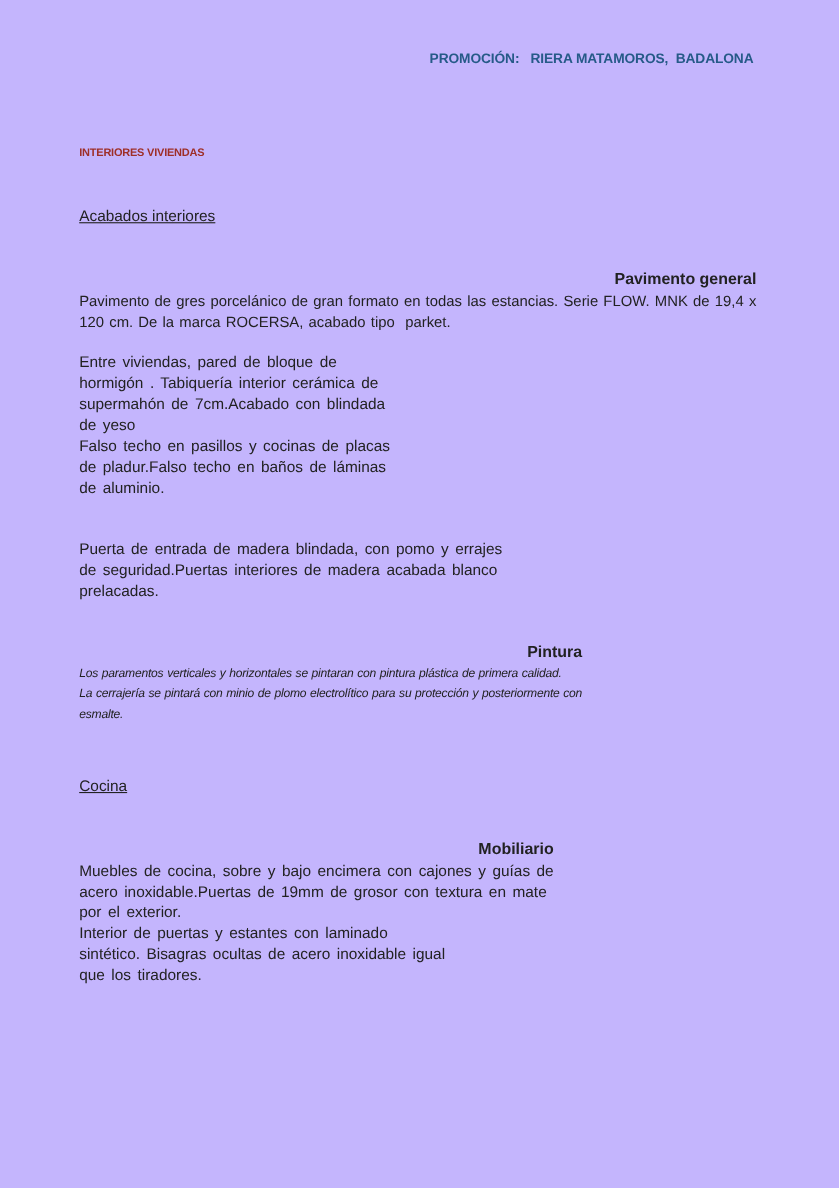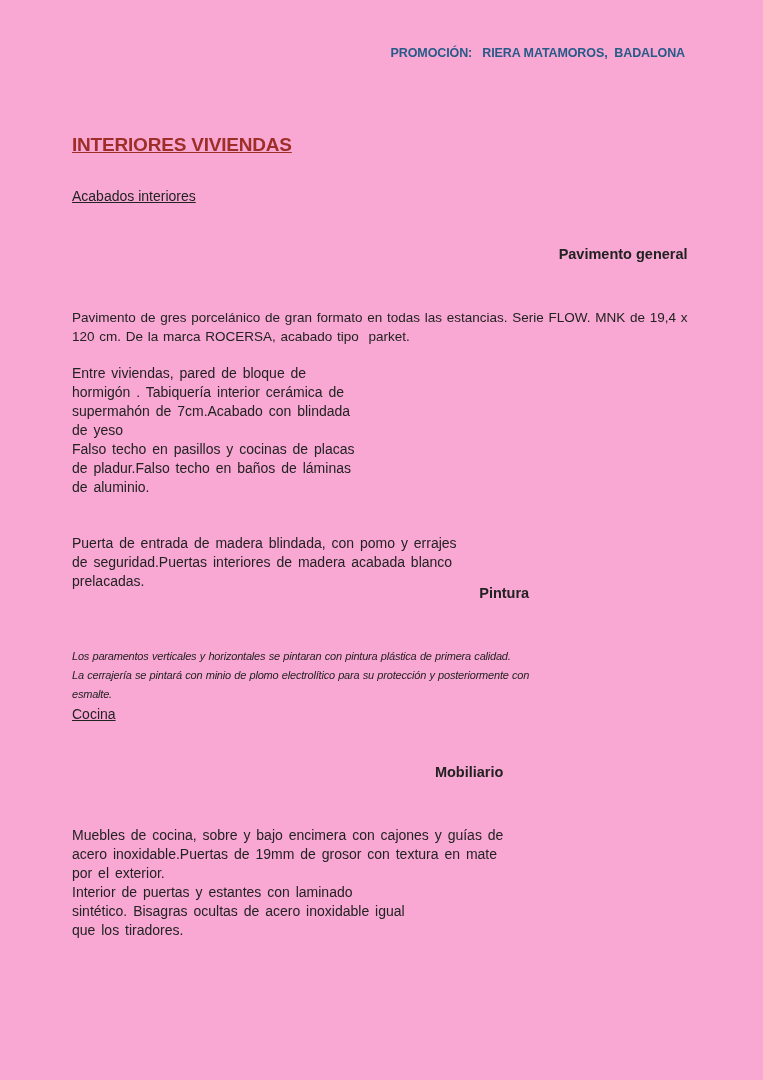--- a/index.html
+++ b/index.html
@@ -7,21 +7,21 @@
 
   html, body {
     background: #ffffff;
     font-family: "Liberation Sans", sans-serif;
   }
 
   .page {
     position: relative;
     width: 763px;
     height: 1080px;
-    background: #f9a8d4;
+    background: #c4b5fd;
     overflow: hidden;
     color: #222222;
   }
 
   
   .promo-header {
     position: absolute;
     top: 46px;
     right: 78px;
     font-size: 12.5px;
@@ -29,25 +29,24 @@
     letter-spacing: -0.1px;
     color: #265a88;
     white-space: pre;
   }
 
   
   .doc-title {
     position: absolute;
     top: 134px;
     left: 72px;
-    font-size: 19px;
+    font-size: 10px;
     font-weight: bold;
     letter-spacing: -0.2px;
     color: #9e2f28;
-    text-decoration: underline;
     white-space: pre;
   }
 
   
   .subtitle {
     position: absolute;
     left: 72px;
     font-size: 14px;
     text-decoration: underline;
     white-space: pre;
@@ -65,21 +64,20 @@
     line-height: 19px;
     white-space: pre;
     text-align: right;
   }
 
   .para {
     font-size: 14px;
     line-height: 19px;
     white-space: pre;        
     word-spacing: 2px;       
-    margin-top: 44px;
   }
 
   .para.wide {
     font-size: 13.5px;
     word-spacing: 1px;
   }
 
   .para.condensed {
     font-size: 11px;
     letter-spacing: -0.2px;

